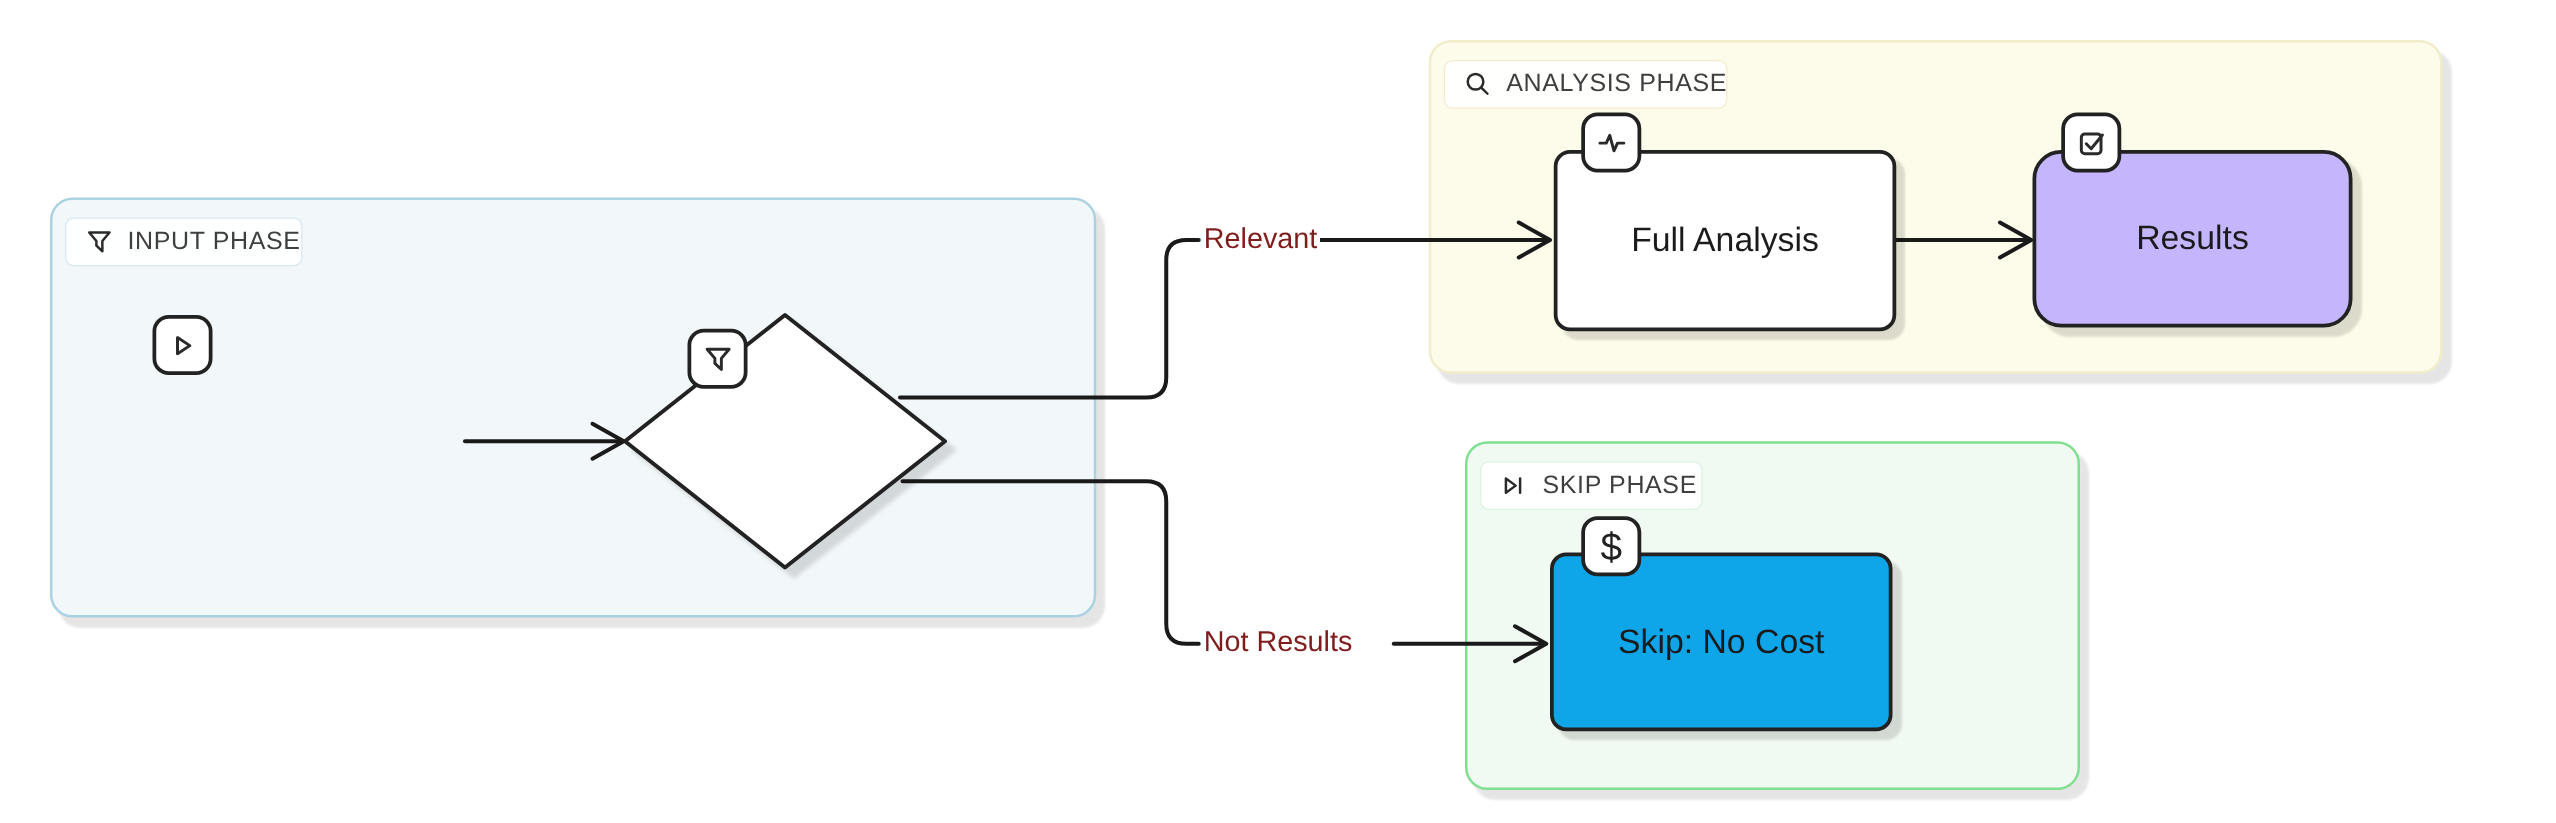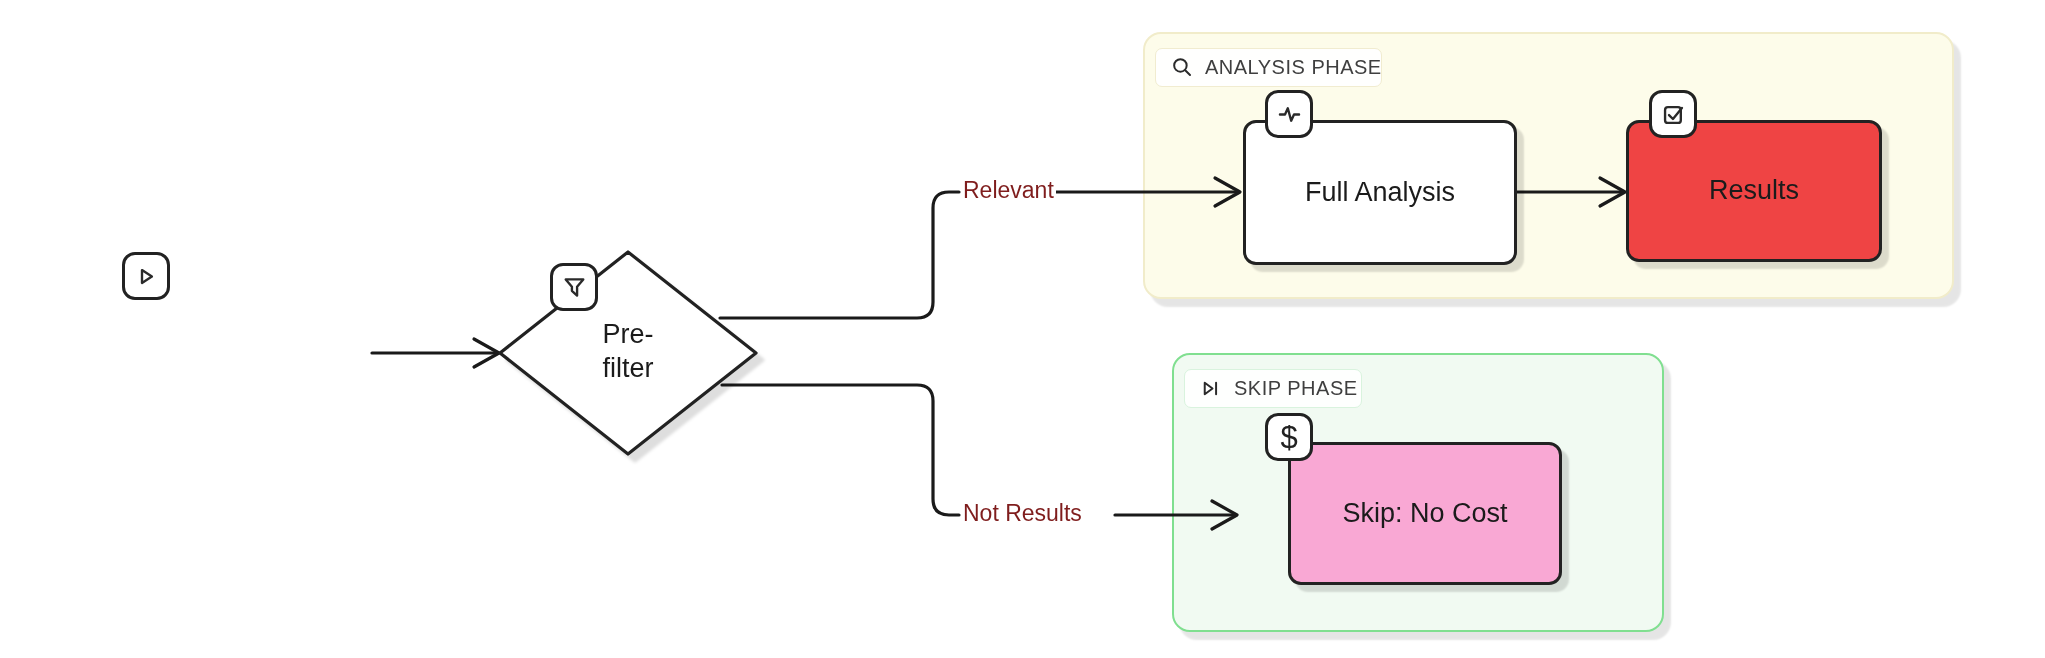--- a/index.html
+++ b/index.html
@@ -68,20 +68,28 @@
   }
   .edge-label.relevant{left:961px;top:177px;}
   .edge-label.not-relevant{left:961px;top:500px;}
   .ic{stroke:#2a2a2a;fill:none;stroke-width:2;stroke-linecap:round;stroke-linejoin:round;}
 </style>
 </head>
 <body>
 
 <div class="canvas">
 
+  <section class="group input" style="background: rgb(242, 247, 250); border-color: rgb(171, 210, 226);">
+    <div class="phase-badge">
+      <svg class="ic" width="25" height="25" viewBox="0 0 24 24" style="stroke-width:1.9">
+        <path d="M4.2 4.8 H19.8 L14.3 11.3 V19.2 L9.7 14.9 V11.3 Z"></path>
+      </svg>
+      <span class="phase-text">INPUT PHASE</span>
+    </div>
+  </section>
 
   <section class="group analysis" style="background: rgb(253, 252, 234); border-color: rgb(241, 236, 202);">
     <div class="phase-badge">
       <svg class="ic" width="25" height="25" viewBox="0 0 24 24" style="stroke-width:1.9">
         <circle cx="10" cy="10" r="6"></circle>
         <line x1="14.6" y1="14.6" x2="19.2" y2="19.2"></line>
       </svg>
       <span class="phase-text">ANALYSIS PHASE</span>
     </div>
   </section>
@@ -113,29 +121,28 @@
     <path class="edge" d="M1212 501 L1237 515 L1212 529"></path>
 
     <polygon class="diamond-shape" points="500,353 628,252 756,353 628,454" fill="#ffffff" stroke="#222222" stroke-width="3.2" stroke-linejoin="round"></polygon>
   </svg>
 
 
   <div class="node full-analysis" style="background: rgb(255, 255, 255);">
     <span class="node-label">Full Analysis</span>
   </div>
 
-  <div class="node results" style="background: #ef4444;">
+  <div class="node results" style="background: #c4b5fd; border-radius: 23px;">
     <span class="node-label">Results</span>
   </div>
 
-  <div class="node skip-no-cost" style="background: #f9a8d4; margin-left: 48px;">
+  <div class="node skip-no-cost" style="background: #0ea5e9;">
     <span class="node-label">Skip: No Cost</span>
   </div>
 
-  <div class="diamond-label">Pre-filter</div>
 
   <div class="badge b-trigger">
     <svg class="ic" width="27" height="27" viewBox="0 0 24 24" style="stroke-width:2.1">
       <path d="M8 6.3 L16.8 12 L8 17.7 Z"></path>
     </svg>
   </div>
 
   <div class="badge b-prefilter">
     <svg class="ic" width="27" height="27" viewBox="0 0 24 24" style="stroke-width:2.1">
       <path d="M4.2 4.8 H19.8 L14.3 11.3 V19.2 L9.7 14.9 V11.3 Z"></path>

